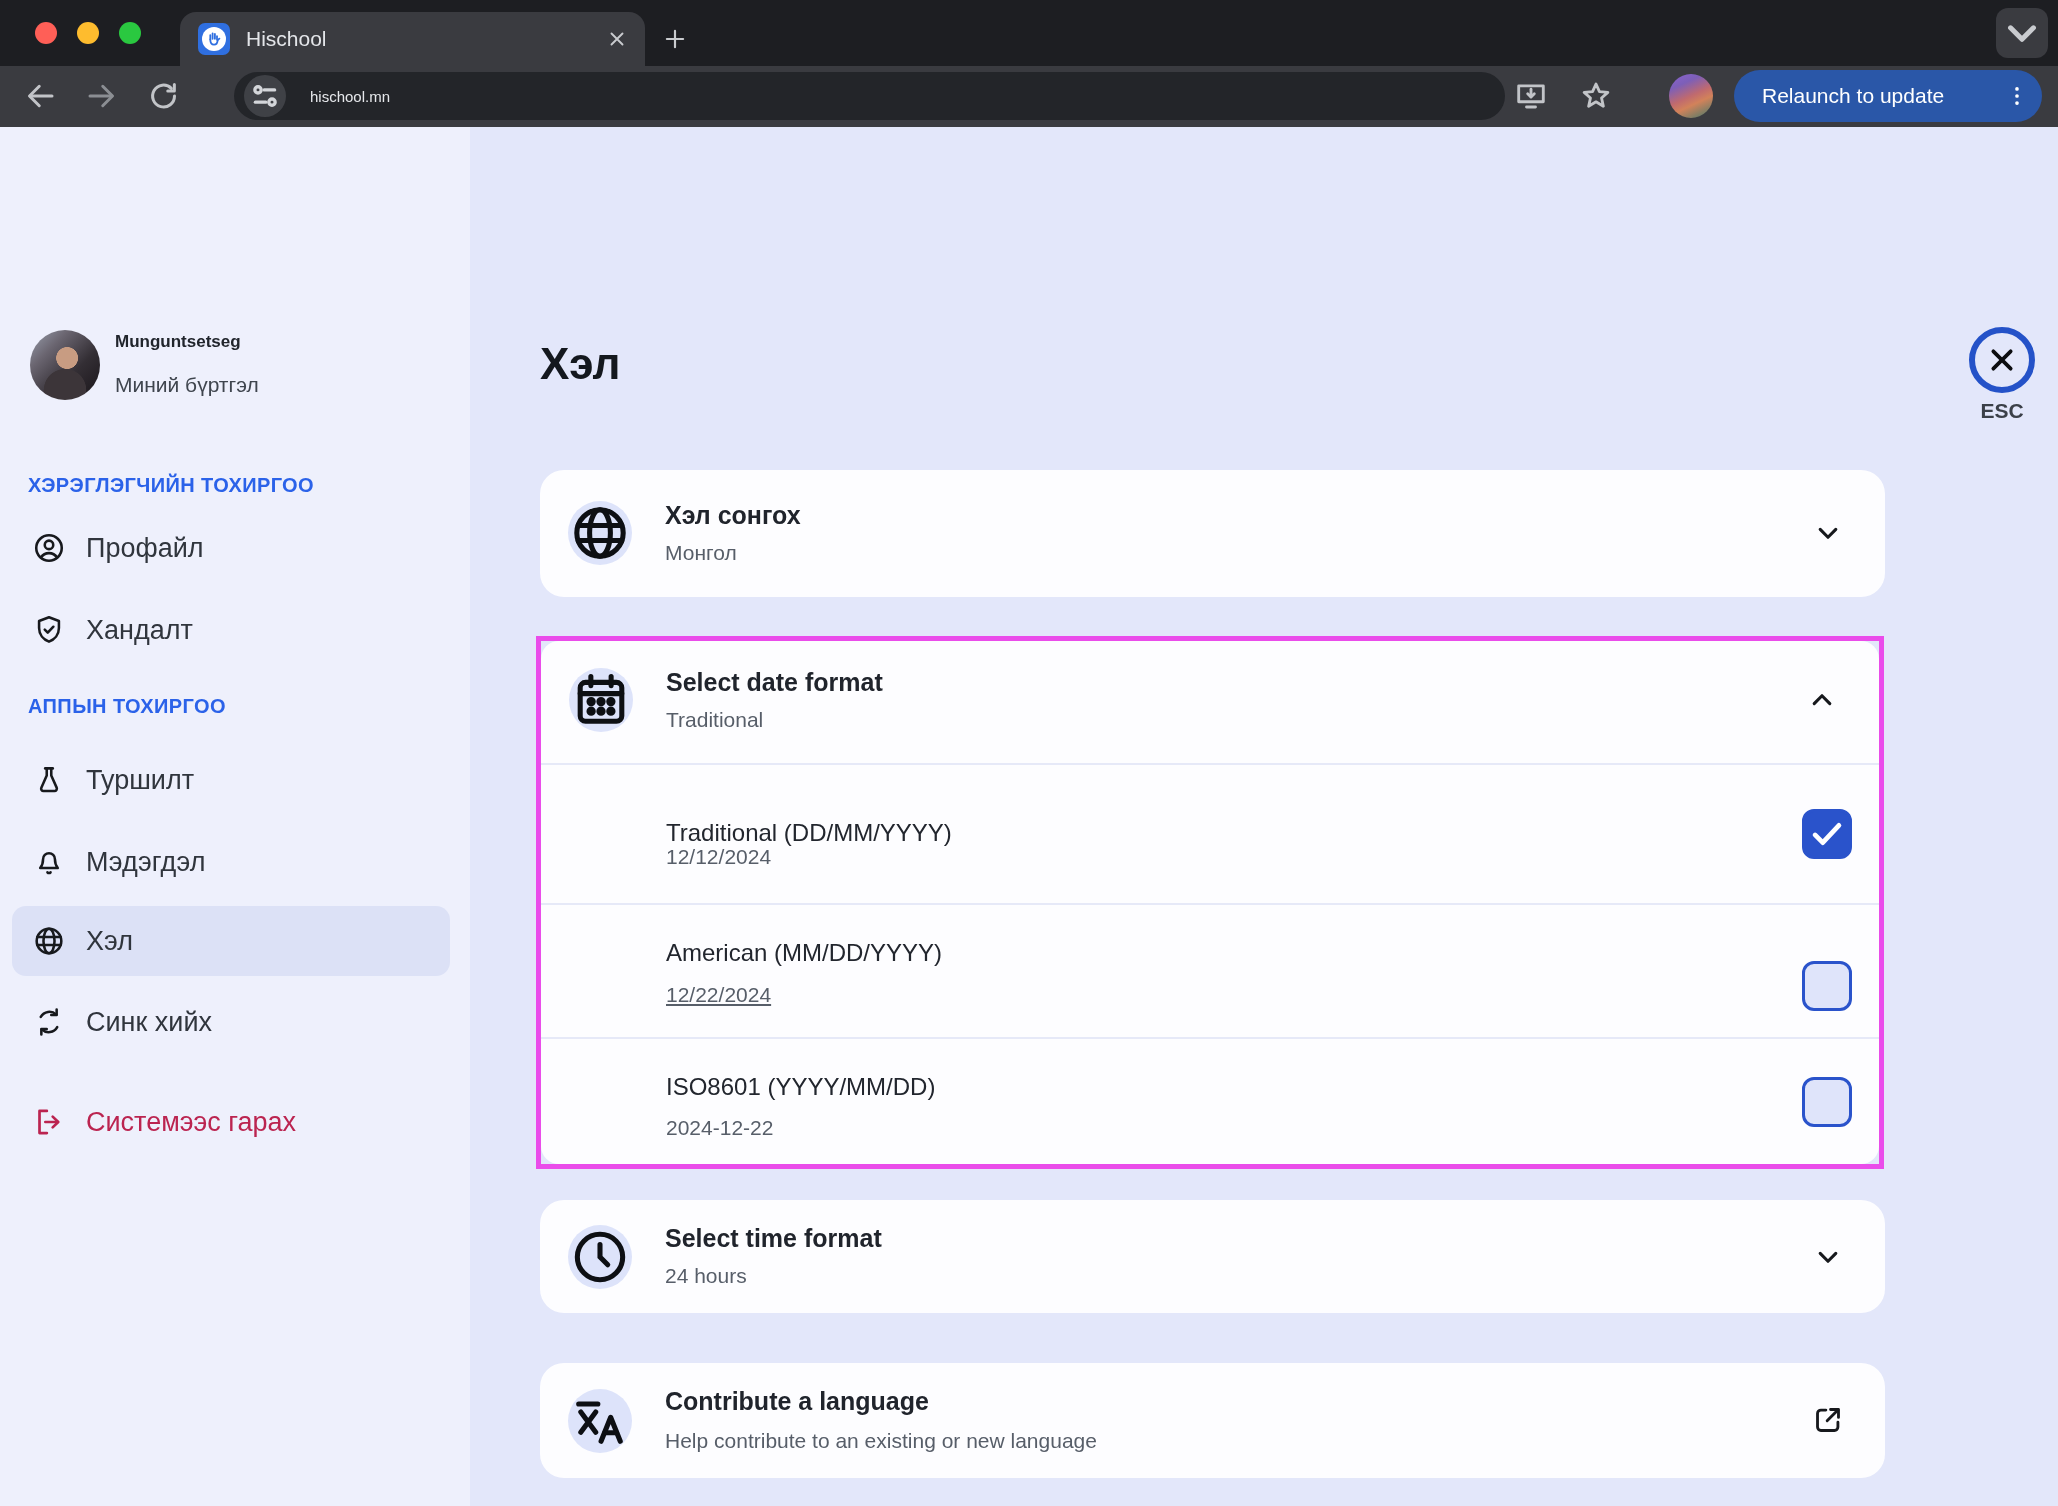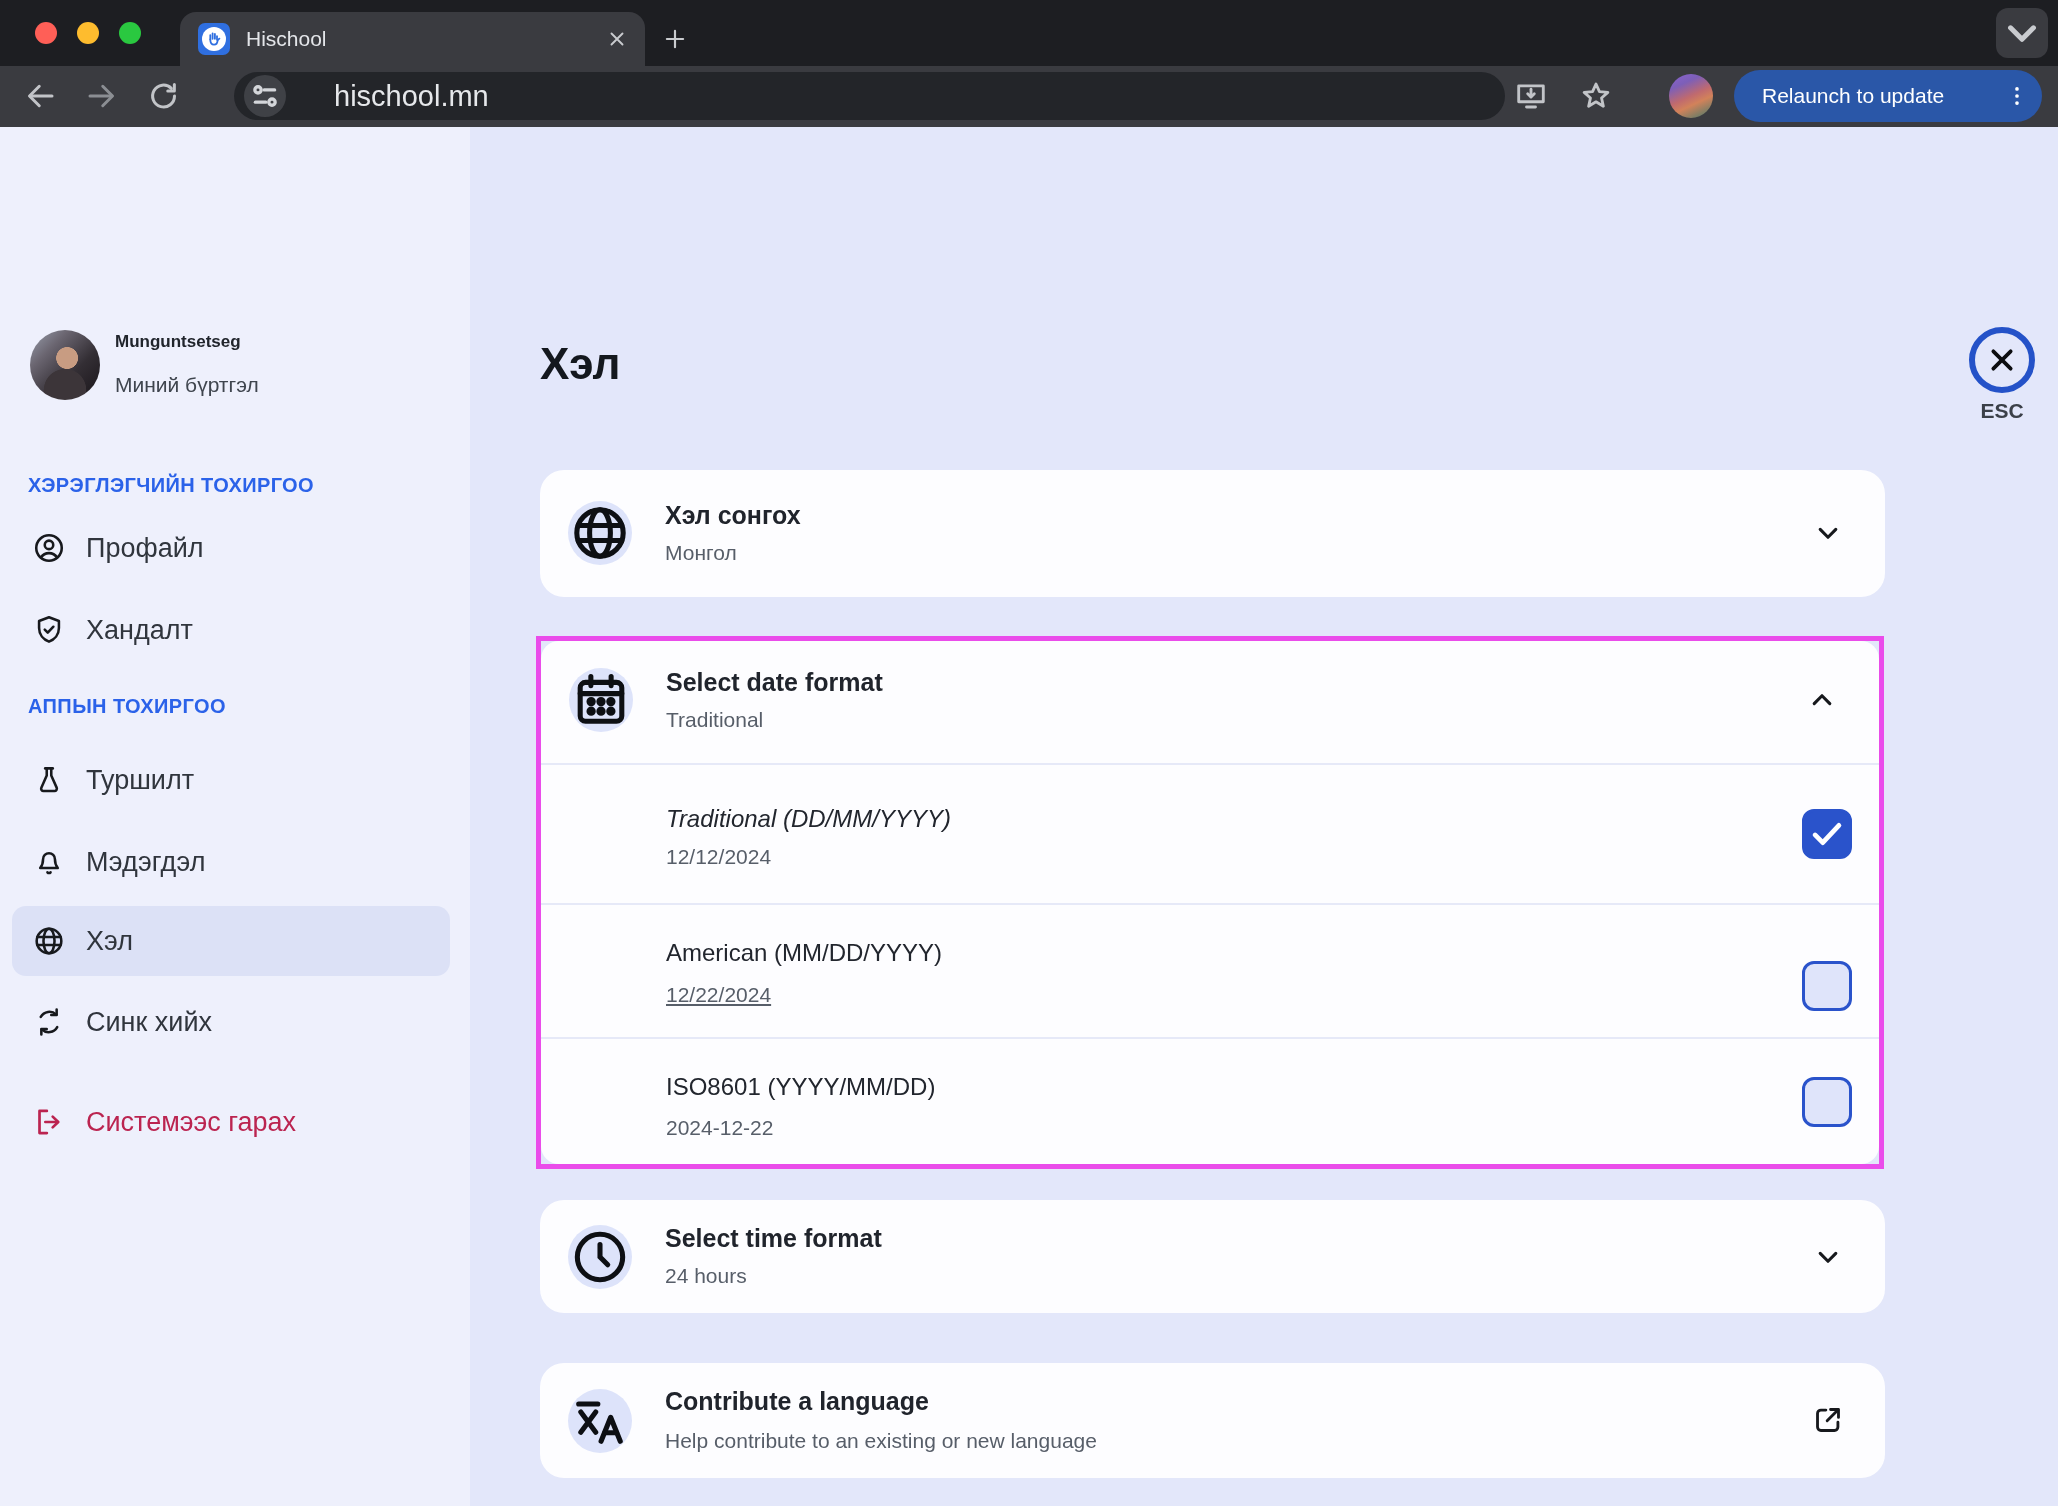--- a/index.html
+++ b/index.html
@@ -46,21 +46,21 @@
   .tab-close{position:absolute;right:16px;top:15px;width:24px;height:24px;color:#c9cbcf;}
   .newtab{position:absolute;left:662px;top:26px;width:26px;height:26px;color:#c9cbcf;}
   .strip-chevron{position:absolute;left:1996px;top:8px;width:52px;height:50px;border-radius:12px;background:var(--toolbar);display:flex;align-items:center;justify-content:center;color:#c9cbcf;}
   .toolbar{position:absolute;left:0;top:66px;width:2058px;height:61px;background:var(--toolbar);}
   .tb-icon{position:absolute;top:12px;width:36px;height:36px;color:var(--chrome-icon);}
   .tb-back{left:22px;}
   .tb-fwd{left:84px;color:var(--chrome-icon-dim);}
   .tb-reload{left:146px;}
   .urlbar{position:absolute;left:234px;top:6px;width:1271px;height:48px;border-radius:24px;background:var(--urlpill);}
   .tune-circle{position:absolute;left:10px;top:3px;width:42px;height:42px;border-radius:50%;background:#3f4146;display:flex;align-items:center;justify-content:center;color:#d4d6da;}
-  .url-text{position:absolute;left:76px;top:0;height:48px;display:flex;align-items:center;font-size:29px;color:#e6e8eb;margin-left:24px;}
+  .url-text{position:absolute;left:76px;top:0;height:48px;display:flex;align-items:center;font-size:15px;color:#e6e8eb;}
   .tb-install{left:1513px;}
   .tb-star{left:1578px;}
   .chrome-avatar{position:absolute;left:1669px;top:8px;width:44px;height:44px;border-radius:50%;
     background:linear-gradient(155deg,#8a63d2 0%,#7d5fb8 25%,#c06a6e 50%,#d2825a 65%,#3f7a6c 100%);}
   .relaunch{position:absolute;left:1734px;top:4px;width:308px;height:52px;border-radius:26px;background:var(--relaunch);}
   .relaunch-label{position:absolute;left:28px;top:0;height:52px;display:flex;align-items:center;font-size:21px;color:#fff;}
   .relaunch-dots{position:absolute;right:12px;top:13px;width:26px;height:26px;color:#fff;}
   
   .content{position:absolute;left:0;top:127px;width:2058px;height:1379px;}
   .sidebar{position:absolute;left:0;top:0;width:470px;height:1379px;background:var(--side-bg);}
@@ -111,21 +111,21 @@
   .d-head{top:0;height:122px;}
   .d-head .icon-circle{top:27px;}
   .d-head .c-title{top:27px;}
   .d-head .c-sub{top:67px;}
   .d-head .c-chevron{top:42px;}
   .opt-title{position:absolute;left:125px;font-size:24px;color:#22262e;}
   .opt-sub{position:absolute;left:125px;font-size:21px;color:var(--sub);}
   .d-opt1{top:122px;height:140px;}
   .d-opt2{top:254px;height:164px;margin-top:8px;}
   .d-opt3{top:396px;height:127px;}
-  .d-opt1 .opt-title{top:40px;font-style:italic;} .d-opt1 .opt-sub{top:80px;}
+  .d-opt1 .opt-title{top:54px;} .d-opt1 .opt-sub{top:80px;}
   .d-opt2 .opt-title{top:34px;} .d-opt2 .opt-sub{top:78px;text-decoration:underline;}
   .d-opt3 .opt-title{top:34px;} .d-opt3 .opt-sub{top:77px;}
   .checkbox{position:absolute;right:27px;top:50%;margin-top:-25px;width:50px;height:50px;border-radius:12px;border:3px solid var(--check-blue);background:var(--check-fill);display:flex;align-items:center;justify-content:center;color:#fff;}
   .checkbox[data-checked="true"]{background:var(--check-blue);}
   .checkbox svg{opacity:0;}
   .checkbox[data-checked="true"] svg{opacity:1;}
   .card-time{top:1073px;height:113px;}
   .card-time .icon-circle{top:25px;}
   .card-time .c-title{top:24px;}
   .card-time .c-sub{top:64px;}

